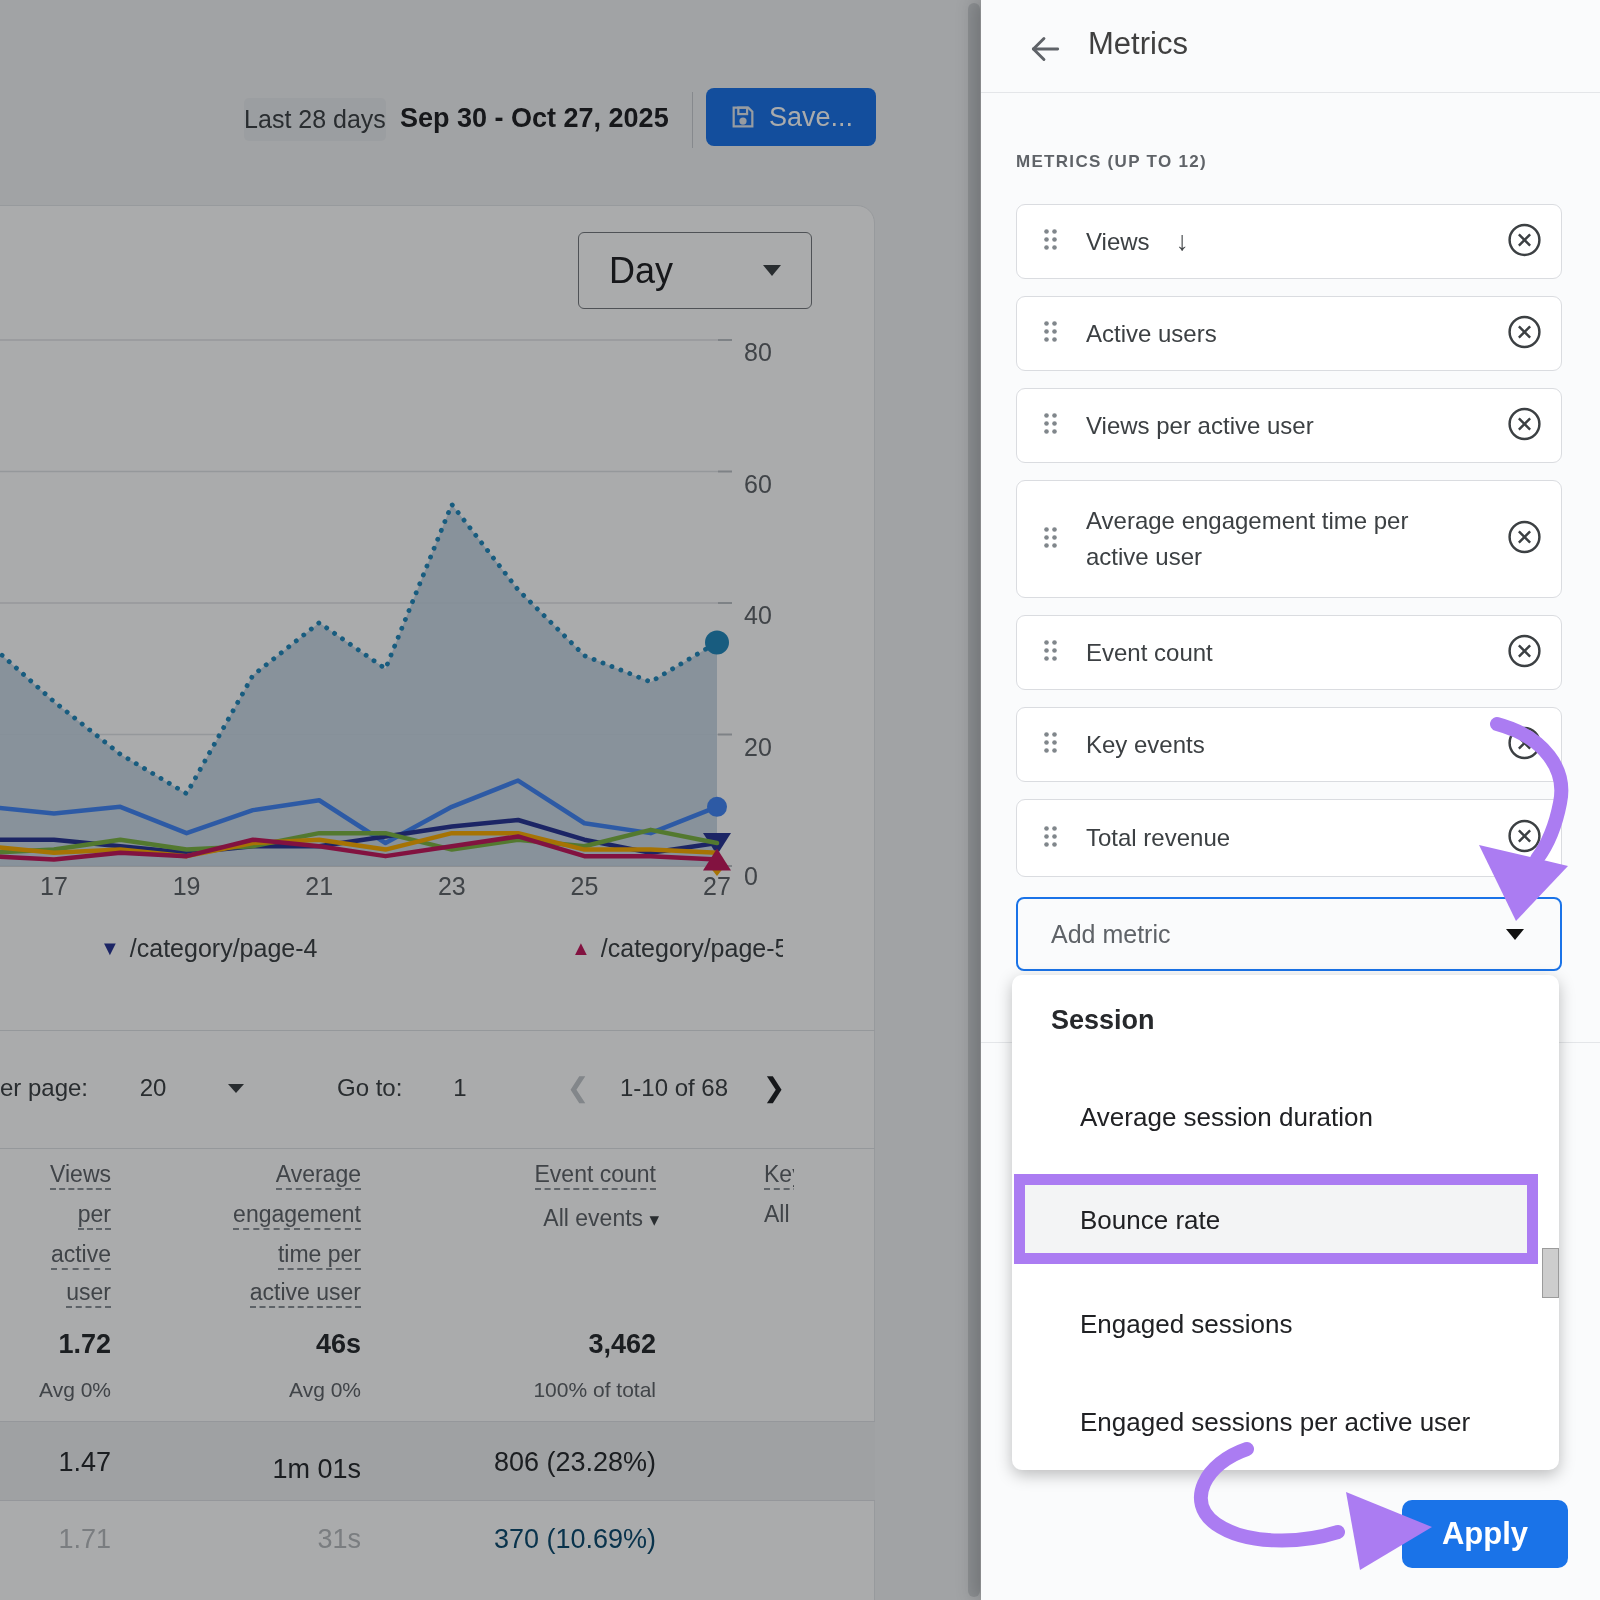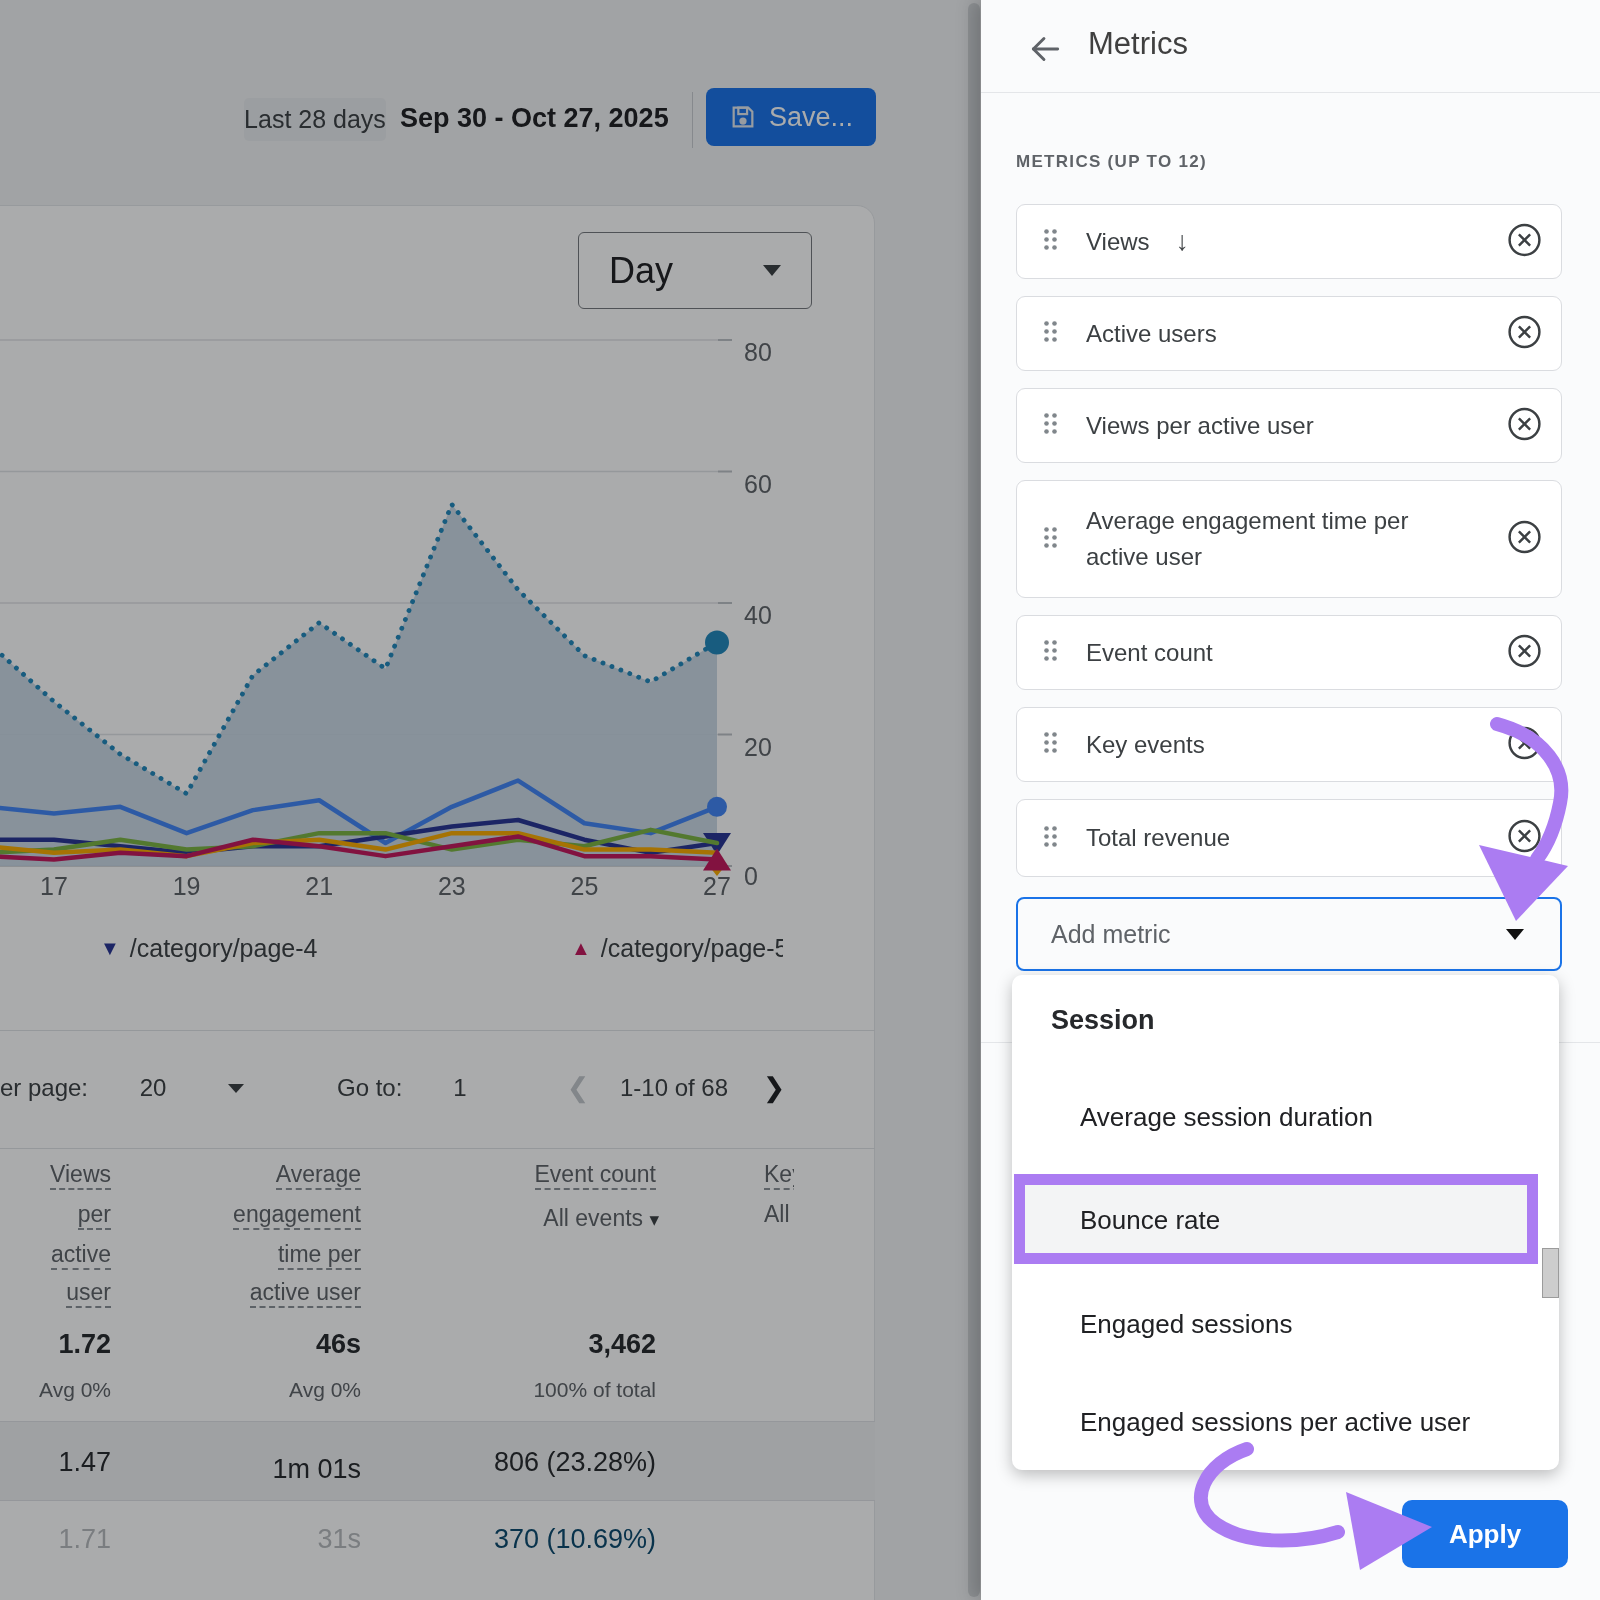--- a/index.html
+++ b/index.html
@@ -52,21 +52,21 @@
   #add-metric .lbl{margin-left:33px;font-size:25px;color:#5f6368;}
   #add-metric .caret{position:absolute;right:36px;}
   .footer-div{position:absolute;left:981px;top:1042px;width:619px;height:1px;background:#e4e6e9;z-index:60;}
   #menu{position:absolute;left:1012px;top:975px;width:547px;height:495px;background:#fff;border-radius:10px;
     box-shadow:0 5px 16px rgba(0,0,0,0.25);z-index:62;}
   .menu-group{position:absolute;left:1051px;top:994px;height:52px;line-height:52px;font-size:27px;font-weight:bold;color:#27292c;z-index:63;}
   .menu-item{position:absolute;left:1080px;height:56px;line-height:56px;font-size:26px;color:#202124;z-index:63;white-space:nowrap;}
   #bounce-ring{position:absolute;left:1014px;top:1174px;width:524px;height:90px;border:11px solid #ab7cf2;background:#f3f4f5;z-index:62;}
   #menu-scroll-thumb{position:absolute;left:1542px;top:1248px;width:17px;height:50px;background:#cdcdcd;border:1px solid #9b9b9b;z-index:63;}
   #apply-btn{position:absolute;left:1402px;top:1500px;width:166px;height:68px;background:#1a73e8;border:none;border-radius:10px;
-    color:#fff;font-size:26px;font-weight:bold;display:flex;align-items:center;justify-content:center;z-index:64;cursor:pointer;}
+    color:#fff;font-size:31px;font-weight:bold;display:flex;align-items:center;justify-content:center;z-index:64;cursor:pointer;}
   #annot{position:absolute;inset:0;z-index:70;pointer-events:none;}
   .clipwrap{position:absolute;overflow:hidden;}
 </style>
 </head>
 <body>
 
 <div id="stage">
 
   <div id="left-content">
 

